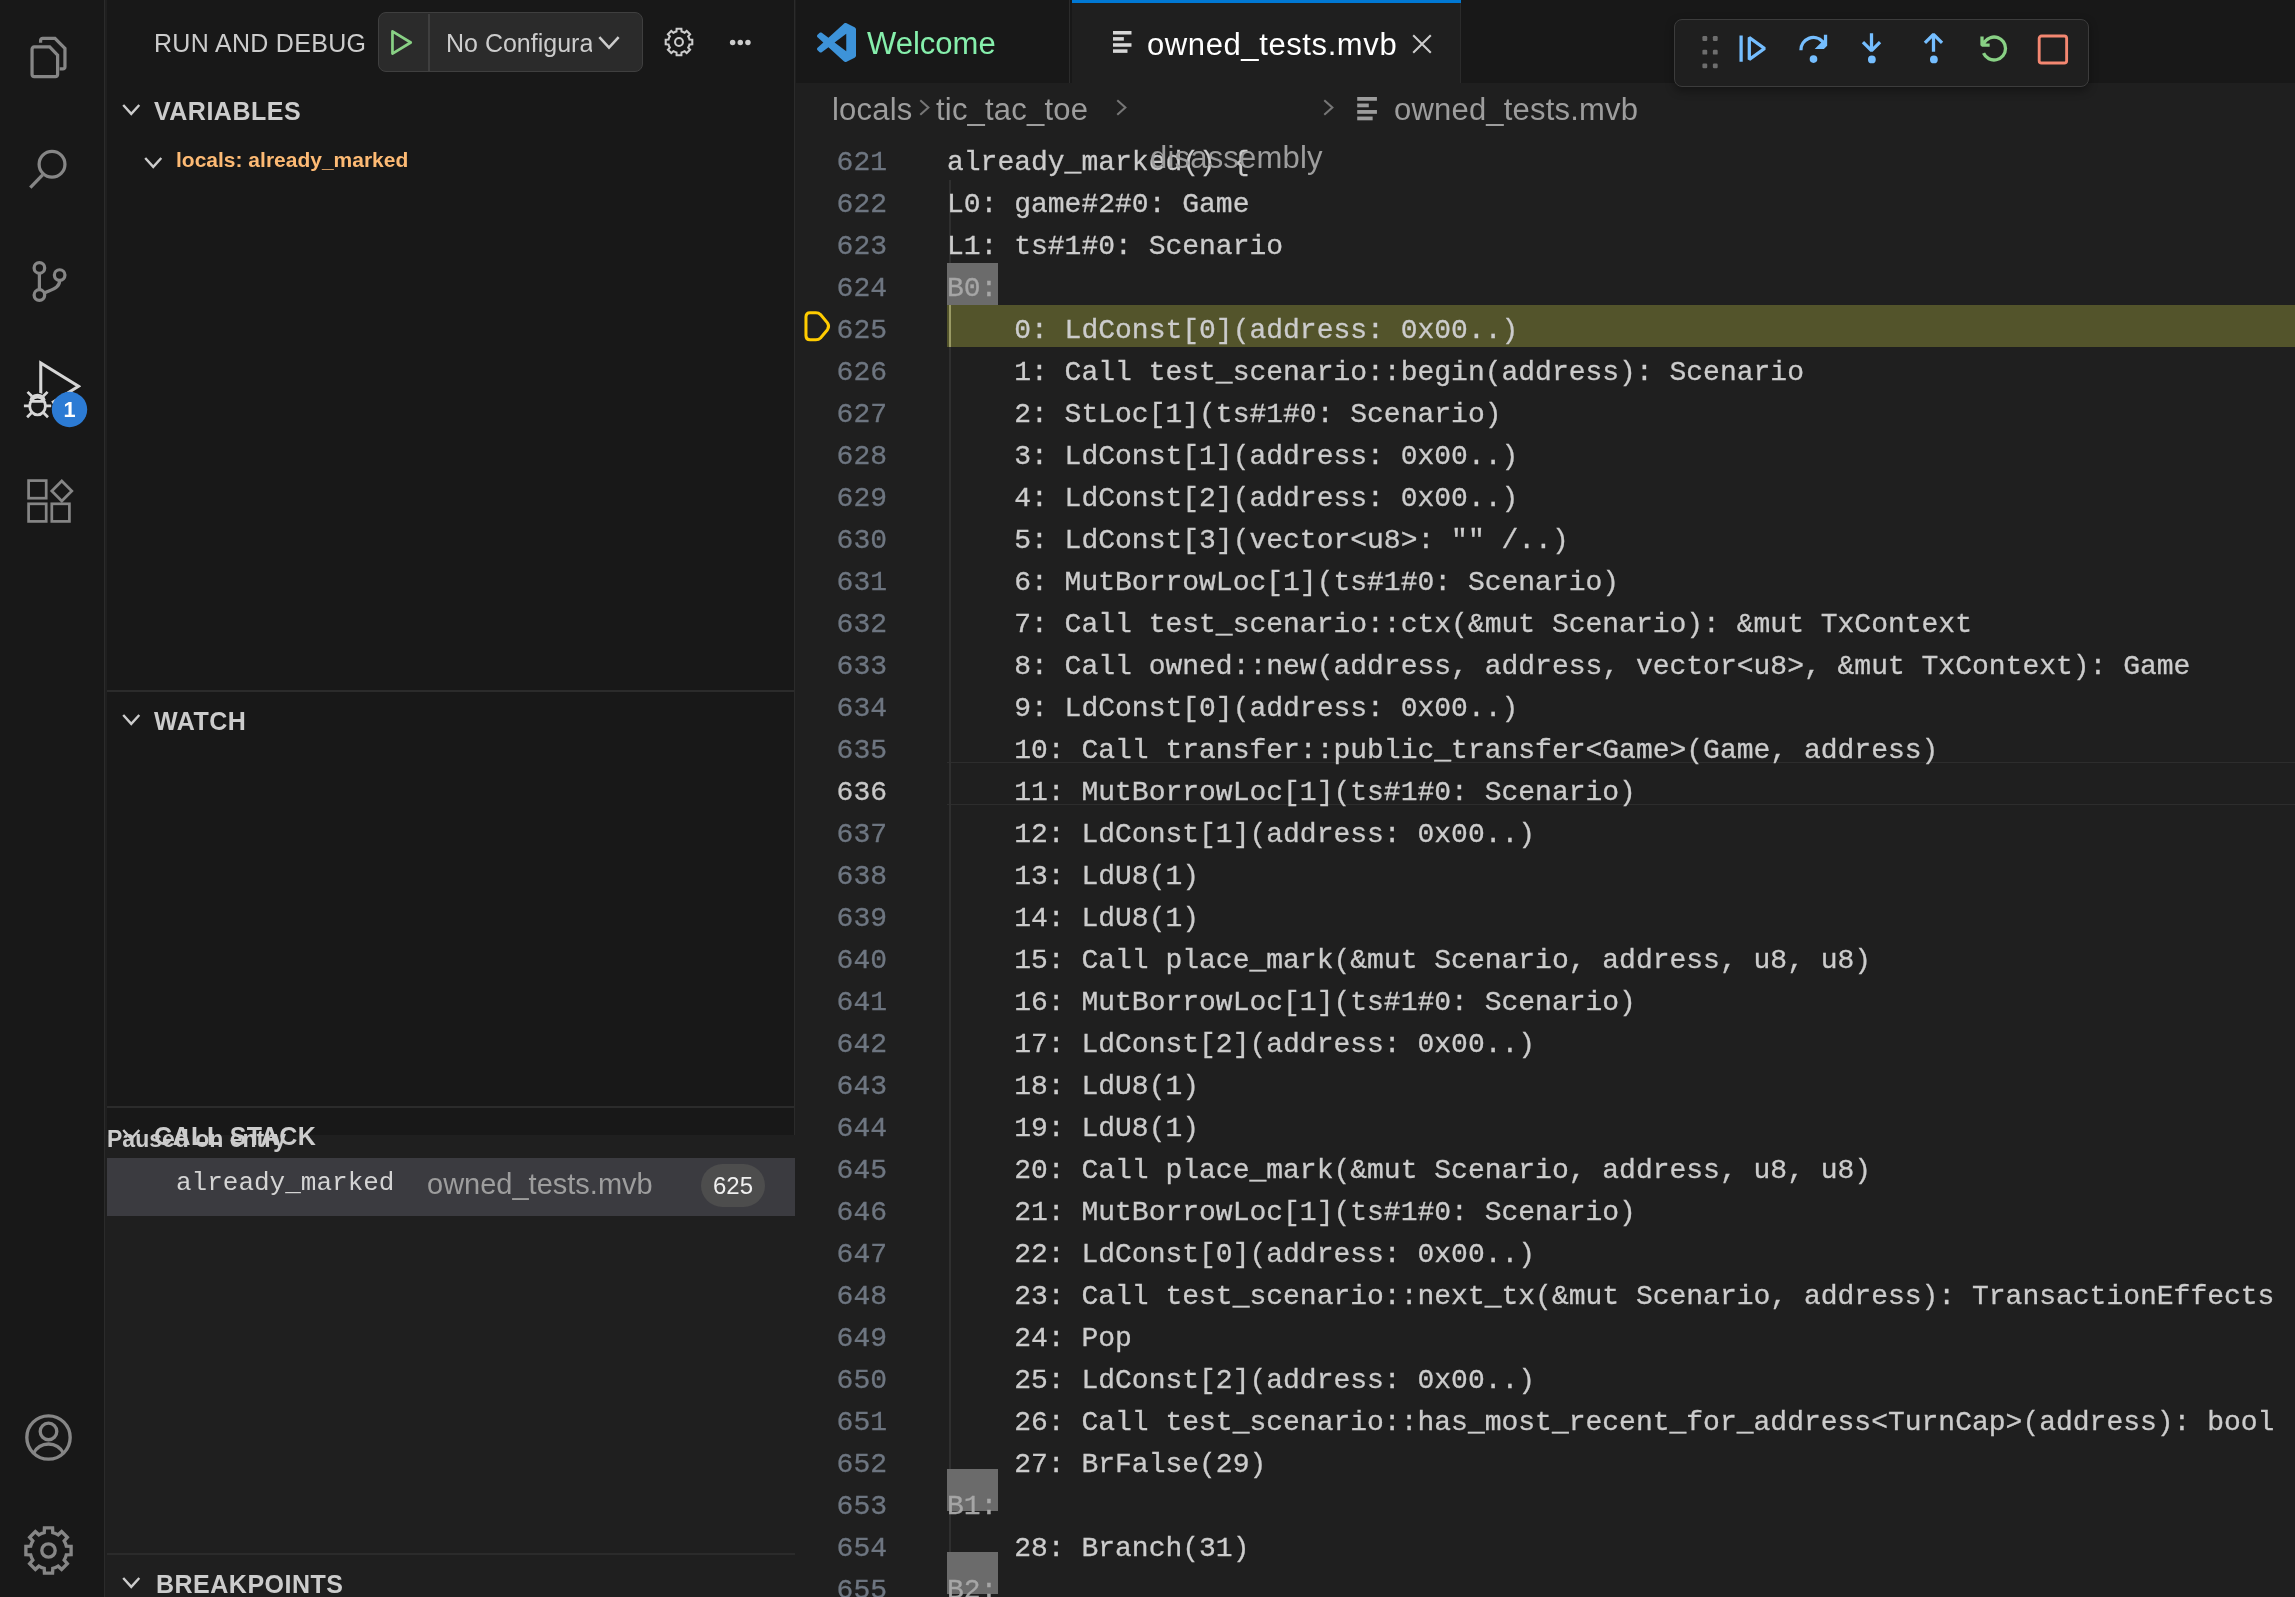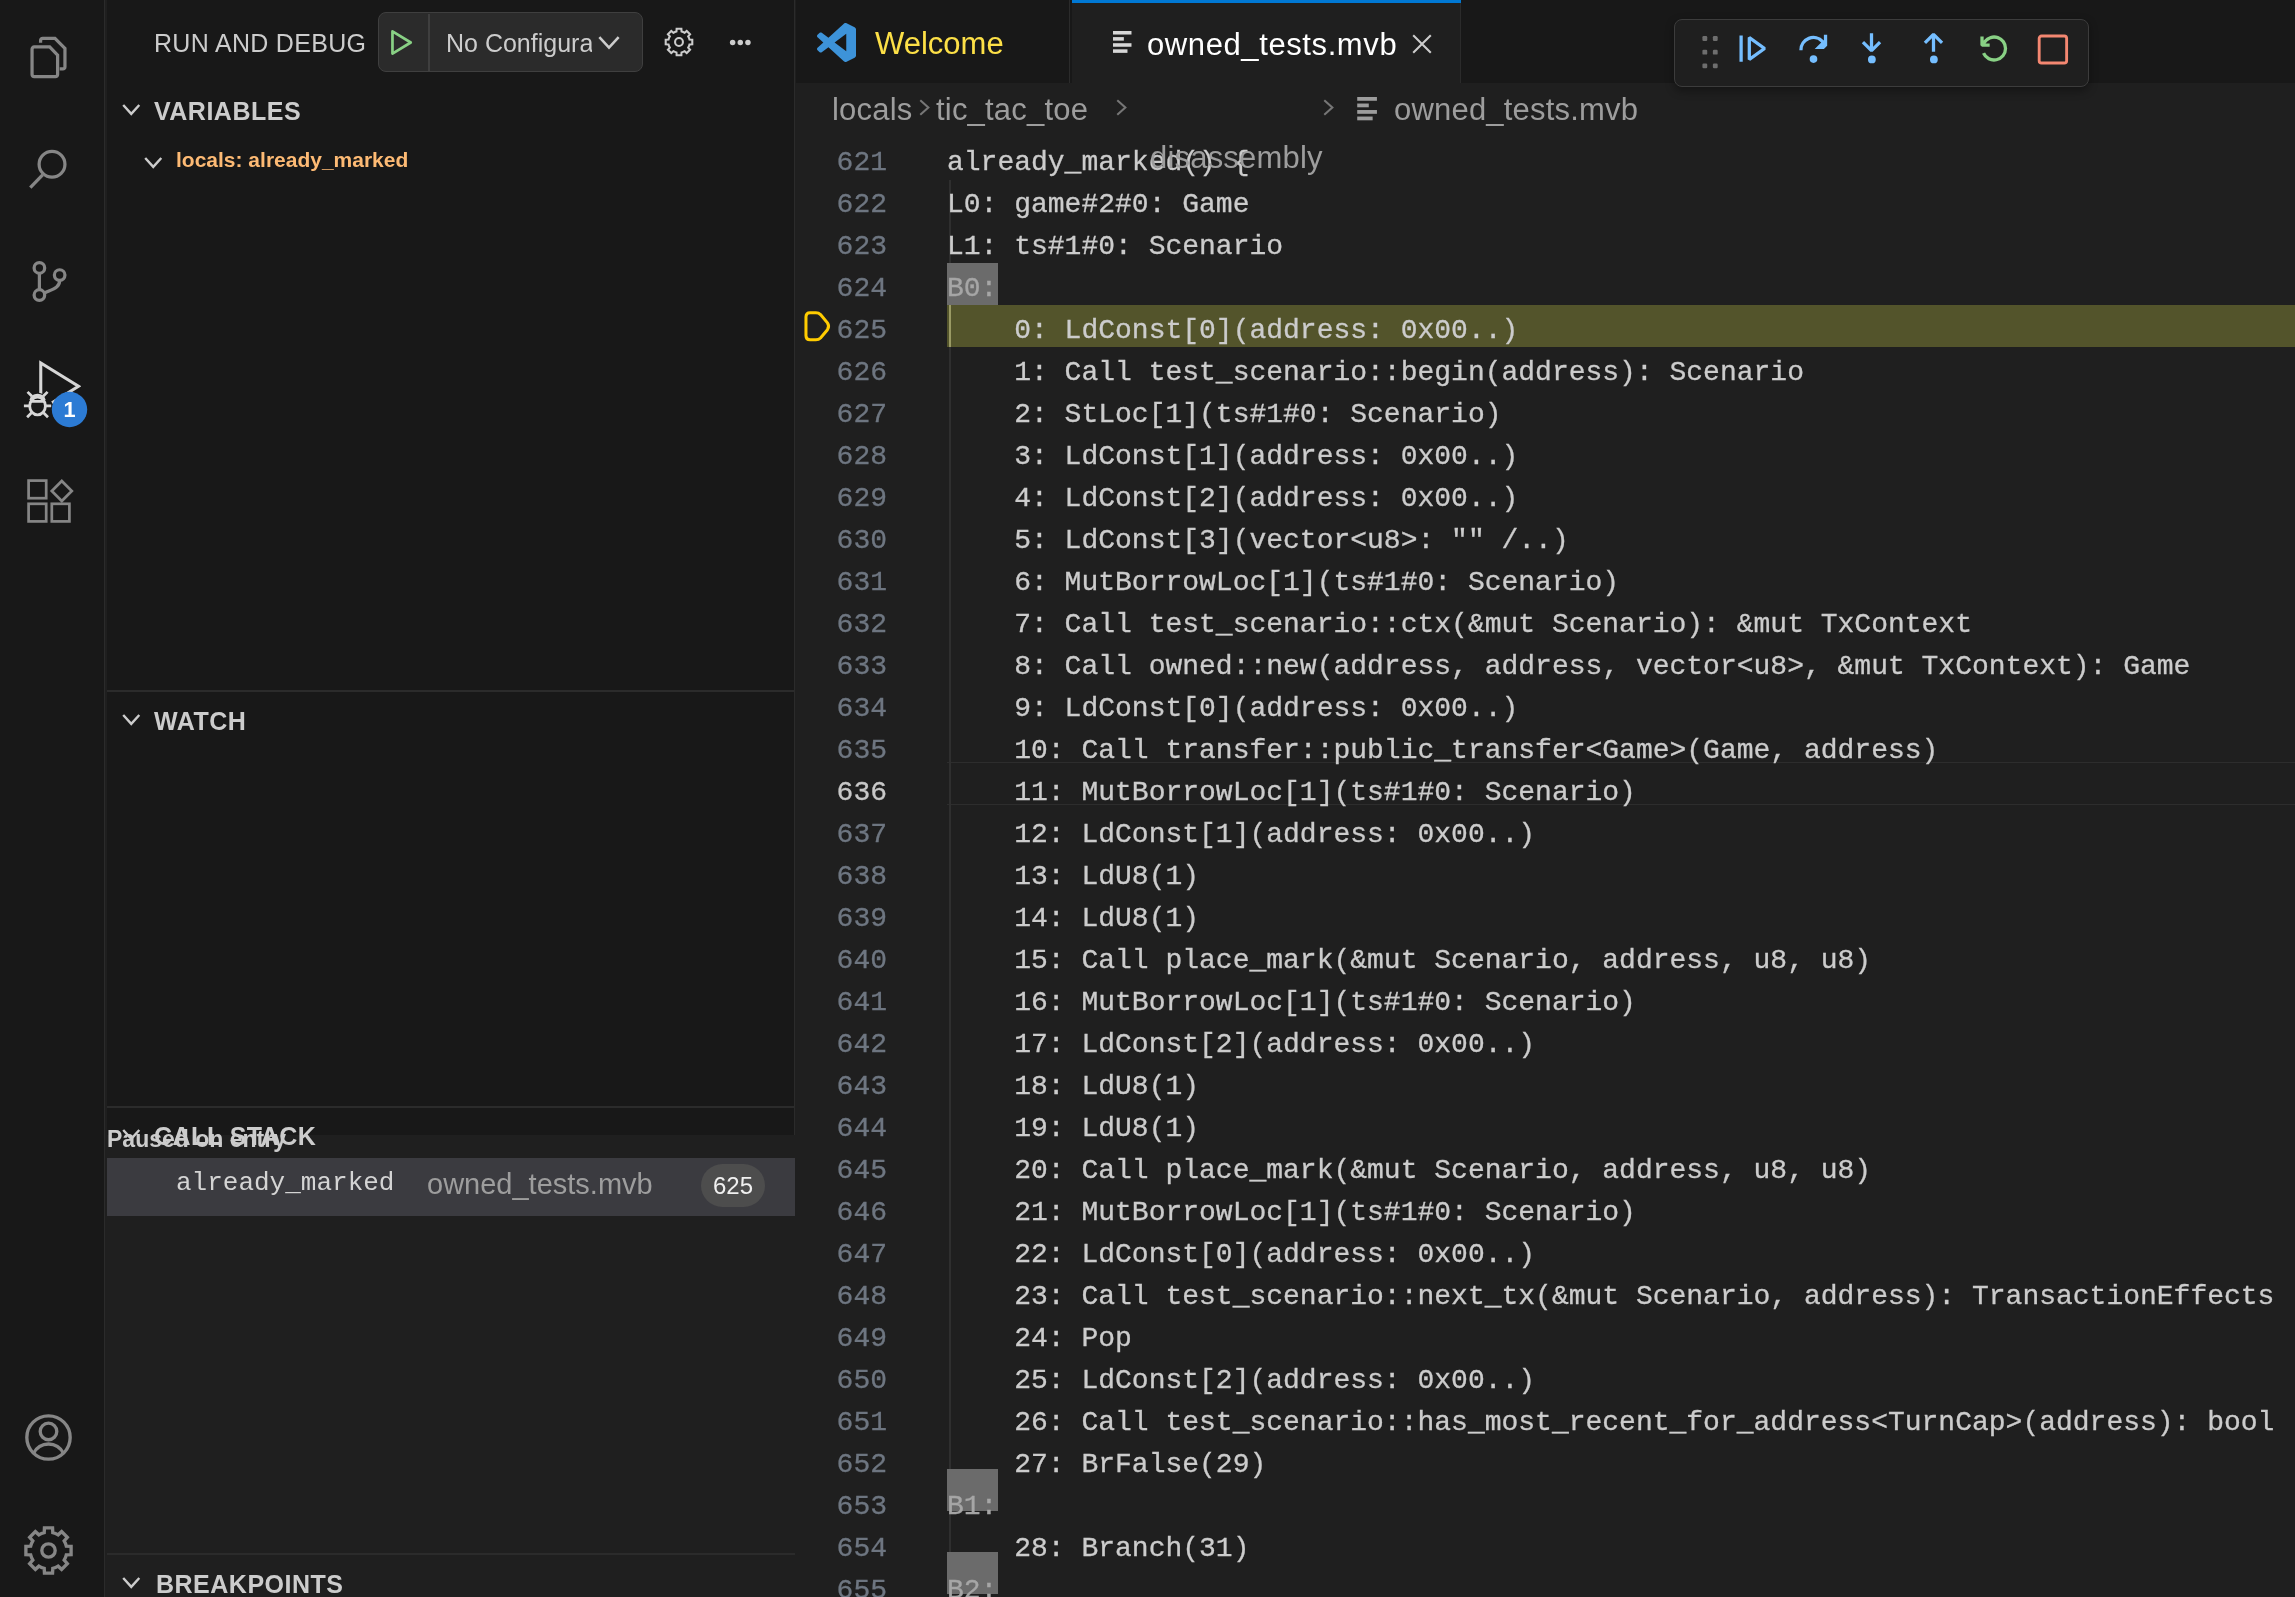--- a/index.html
+++ b/index.html
@@ -36,21 +36,21 @@
   <svg class="abs" style="left:7.2px;top:310px;" width="29" height="35" viewBox="0 0 36 44">
     <path d="M8.5 3.5 H16 Q19.5 3.5 21.8 5.8 L30.5 16.2 Q33.5 20.5 30.5 24.8 L21.8 35.2 Q19.5 37.5 16 37.5 H8.5 Q3.5 37.5 3.5 32.5 V8.5 Q3.5 3.5 8.5 3.5 Z" fill="none" stroke="#ffcc00" stroke-width="3.8"></path>
   </svg>
 
   <div id="tabbar" class="abs"></div>
 
   <div class="abs" style="left:0;top:0;width:274px;height:83px;background:#181818;border-right:1.6px solid #2b2b2b;"></div>
   <svg class="abs" style="left:21px;top:23px;" width="39" height="39" viewBox="0 0 100 100">
     <path fill-rule="evenodd" fill="#3d93d9" d="M70.9119 99.3171C72.4869 99.9307 74.2828 99.8914 75.8725 99.1264L96.4608 89.2197C98.6242 88.1787 100 85.9892 100 83.5872V16.4133C100 14.0113 98.6243 11.8218 96.4609 10.7808L75.8725 0.873756C73.7862 -0.130129 71.3446 0.11576 69.5135 1.44695C69.252 1.63711 69.0028 1.84943 68.769 2.08341L29.3551 38.0415L12.1872 25.0096C10.589 23.7965 8.35363 23.8959 6.86933 25.2461L1.36303 30.2549C-0.452552 31.9064 -0.454633 34.7627 1.35853 36.4169L16.2471 50.0001L1.35853 63.5832C-0.454633 65.2374 -0.452552 68.0938 1.36303 69.7453L6.86933 74.7541C8.35363 76.1043 10.589 76.2037 12.1872 74.9905L29.3551 61.9586L68.769 97.9167C69.3925 98.5406 70.1246 99.0104 70.9119 99.3171ZM75.0152 27.2989L45.1091 50.0001L75.0152 72.7012V27.2989Z"></path>
   </svg>
-  <div class="abs" style="left:71px;top:26px;font-size:31px;color:#fde047;margin-left:8px;">Welcome</div>
+  <div class="abs" style="left:71px;top:26px;font-size:31px;color:#86efac;">Welcome</div>
 
   <div class="abs" style="left:276px;top:0;width:389px;height:83px;background:#1f1f1f;border-right:1.6px solid #2b2b2b;"></div>
   <div class="abs" style="left:276px;top:0;width:389px;height:3.2px;background:#0078d4;"></div>
   <svg class="abs" style="left:317px;top:31px;" width="19.3" height="22.5" viewBox="0 0 24 28" fill="none">
     <rect x="0" y="0" width="23" height="4.4" fill="#d7d7d7"></rect>
     <rect x="0" y="7.6" width="13.5" height="4.4" fill="#d7d7d7"></rect>
     <rect x="0" y="15.2" width="23" height="4.4" fill="#d7d7d7"></rect>
     <rect x="0" y="22.8" width="18" height="4.4" fill="#d7d7d7"></rect>
   </svg>
   <div class="abs" style="left:351px;top:26.5px;font-size:31px;letter-spacing:0.6px;color:#ffffff;">owned_tests.mvb</div>

